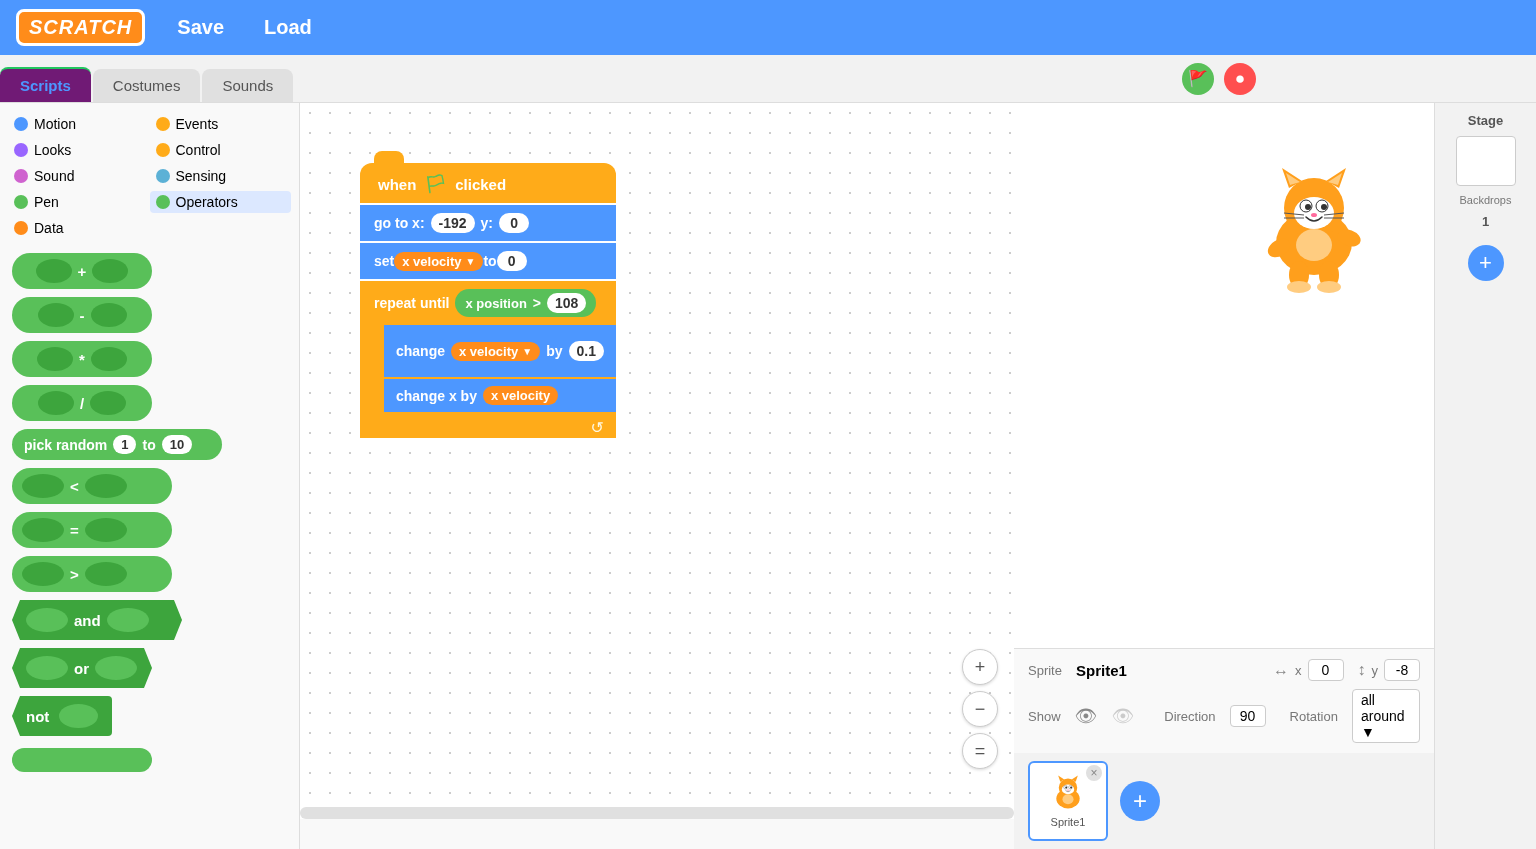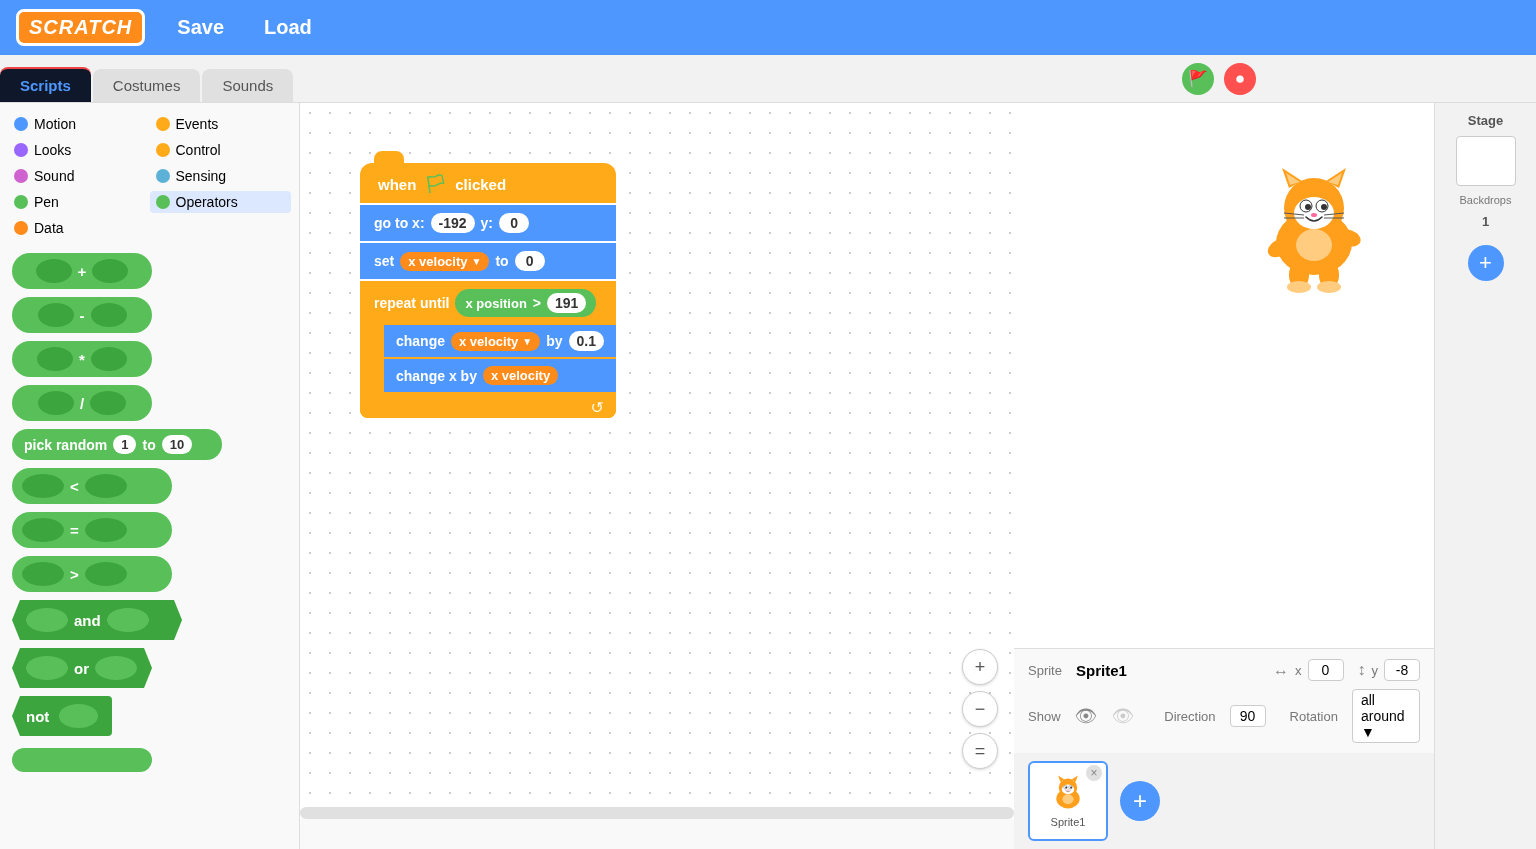--- a/index.html
+++ b/index.html
@@ -49,24 +49,24 @@
       padding: 8px 20px;
       font-size: 15px;
       cursor: pointer;
       border-top-left-radius: 8px;
       border-top-right-radius: 8px;
       color: #555;
       background: #e0e0e0;
       margin-right: 2px;
     }
     .tab.active {
-      background: #0f172a;
+      background: #701a75;
       color: #4d97ff;
       font-weight: 700;
-      border-top: 2px solid #ef4444;
+      border-top: 2px solid #22c55e;
     }
     #flag-stop {
       position: absolute;
       right: 280px;
       top: 50%;
       transform: translateY(-50%);
       display: flex;
       gap: 10px;
       align-items: center;
     }
@@ -611,45 +611,45 @@
             <div style="position:absolute; top:-12px; left:14px; width:30px; height:14px; background:#ffab19; border-radius:8px 8px 0 0;"></div>
           </div>
 
           <div style="background:#4d97ff; padding:8px 14px; display:flex; align-items:center; gap:6px; font-size:14px; font-weight:700; color:#fff; margin-bottom:2px; border-radius:0;">
             <span>go to x:</span>
             <span class="input-box">-192</span>
             <span>y:</span>
             <span class="input-box">0</span>
           </div>
 
-          <div style="background:#4d97ff; padding:8px 14px; display:flex; align-items:center; gap:6px; font-size:14px; font-weight:700; color:#fff; margin-bottom:2px; border-radius:0;">
+          <div style="background:#4d97ff; padding:8px 14px; display:flex; align-items:center; gap:0; font-size:14px; font-weight:700; color:#fff; margin-bottom:2px; border-radius:0;">
             <span>set</span>
             <span class="var-pill">
               <span>x velocity</span>
               <span class="arrow">▼</span>
             </span>
             <span>to</span>
             <span class="input-box">0</span>
           </div>
 
-          <div style="background:#ffab19; border-radius:8px;">
+          <div style="background:#ffab19; border-radius:0;">
 
             <div style="background:#ffab19; padding:8px 14px; display:flex; align-items:center; gap:6px; font-size:14px; font-weight:700; color:#fff;">
               <span>repeat until</span>
 
               <div class="condition-pill">
                 <span>x position</span>
                 <span class="op-sym">&gt;</span>
-                <span class="input-box">191</span>
+                <span class="input-box">108</span>
               </div>
             </div>
 
             <div style="padding-left:24px; display:flex; flex-direction:column; gap:2px; padding-bottom:4px;">
 
-              <div style="background:#4d97ff; padding:6px 12px; display:flex; align-items:center; gap:6px; font-size:14px; font-weight:700; color:#fff;">
+              <div style="background:#4d97ff; padding:16px 12px; display:flex; align-items:center; gap:6px; font-size:14px; font-weight:700; color:#fff;">
                 <span>change</span>
                 <span class="var-pill">
                   <span>x velocity</span>
                   <span class="arrow">▼</span>
                 </span>
                 <span>by</span>
                 <span class="input-box">0.1</span>
               </div>
 
               <div style="background:#4d97ff; padding:7px 12px; display:flex; align-items:center; gap:6px; font-size:14px; font-weight:700; color:#fff;">

